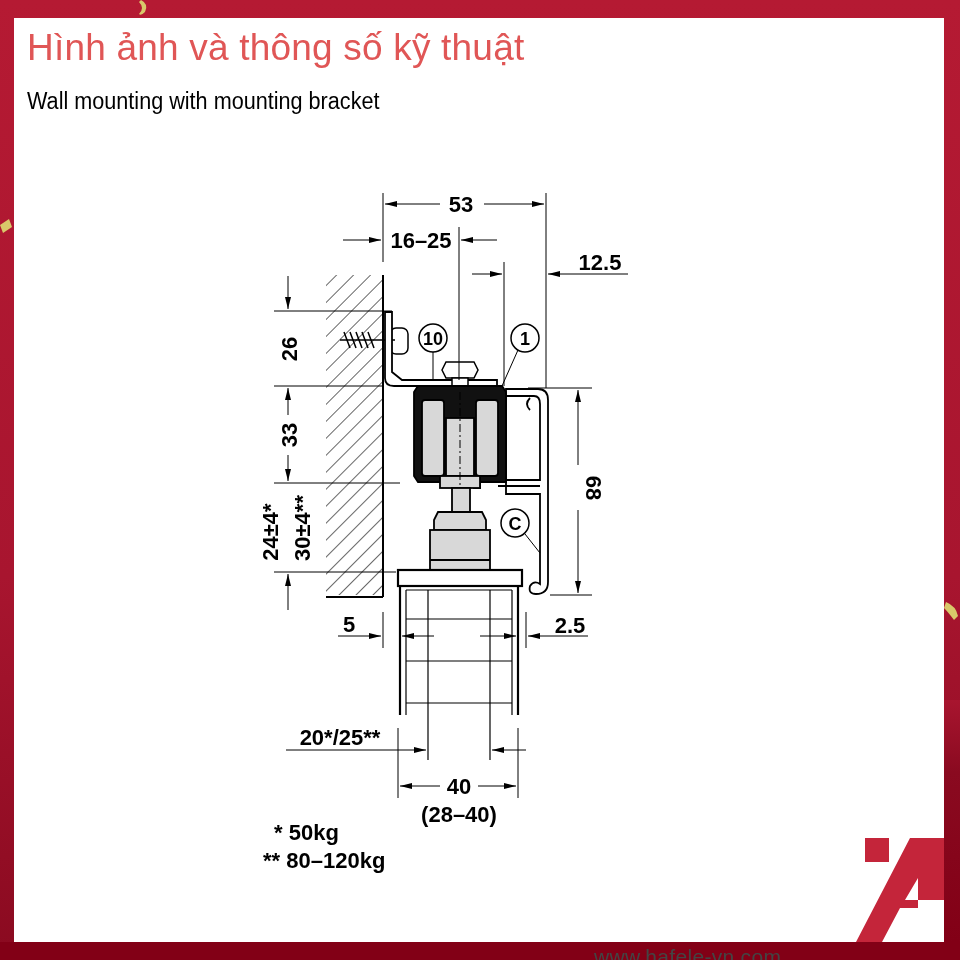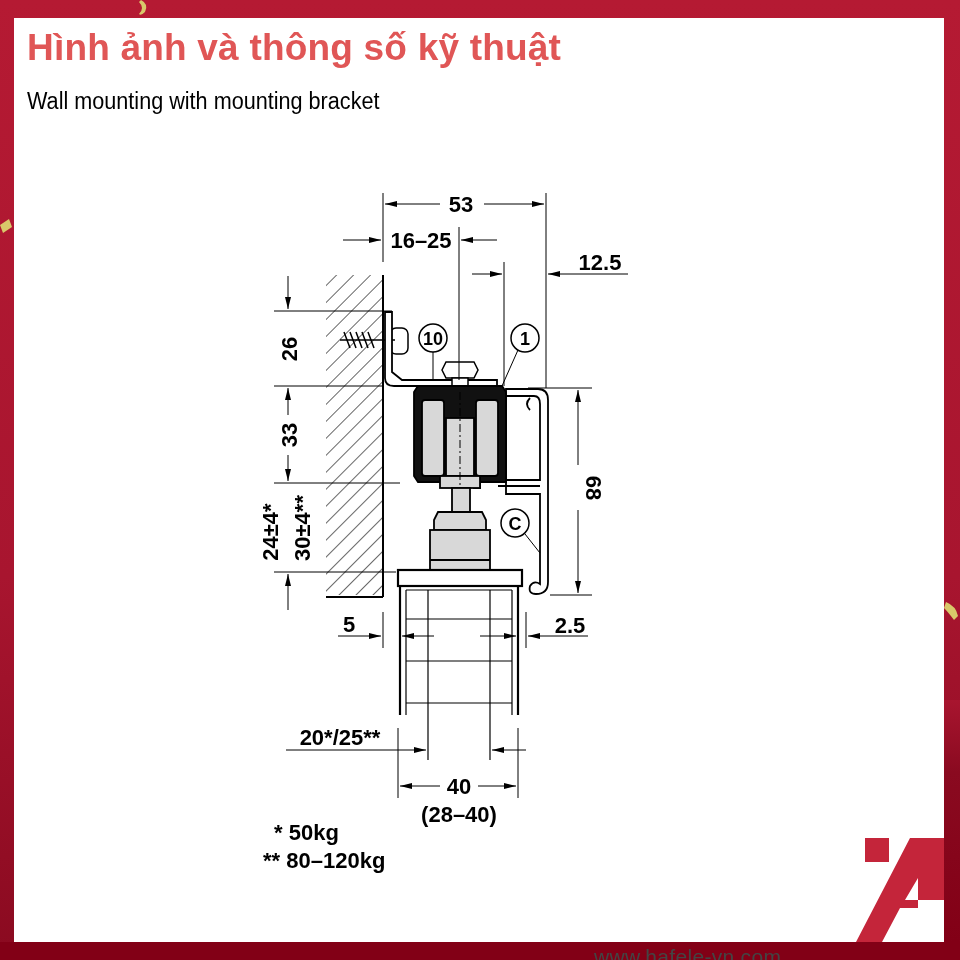--- a/index.html
+++ b/index.html
@@ -15,21 +15,21 @@
   .bottom-band {
     position: absolute; left: 0; top: 942px; width: 960px; height: 18px;
     background: #820016;
   }
   .right-dark {
     position: absolute; left: 944px; top: 700px; width: 16px; height: 242px;
     background: linear-gradient(180deg, #a8152f 0%, #8a0a20 30%, #820016 100%);
   }
   .title {
     position: absolute; left: 27px; top: 27px; margin: 0;
-    font-size: 37px; font-weight: bold; color: #e05656; letter-spacing: 0.2px;
+    font-size: 37px; font-weight: normal; color: #e05656; letter-spacing: 0.2px;
     white-space: nowrap;
   }
   .subtitle {
     position: absolute; left: 27px; top: 88px; margin: 0;
     font-size: 23px; font-weight: normal; color: #000; white-space: nowrap;
     transform: scaleX(0.94); transform-origin: left;
   }
   .drawing { position: absolute; left: 0; top: 0; }
   .dim {
     font-family: "Liberation Sans", sans-serif; font-weight: bold;

